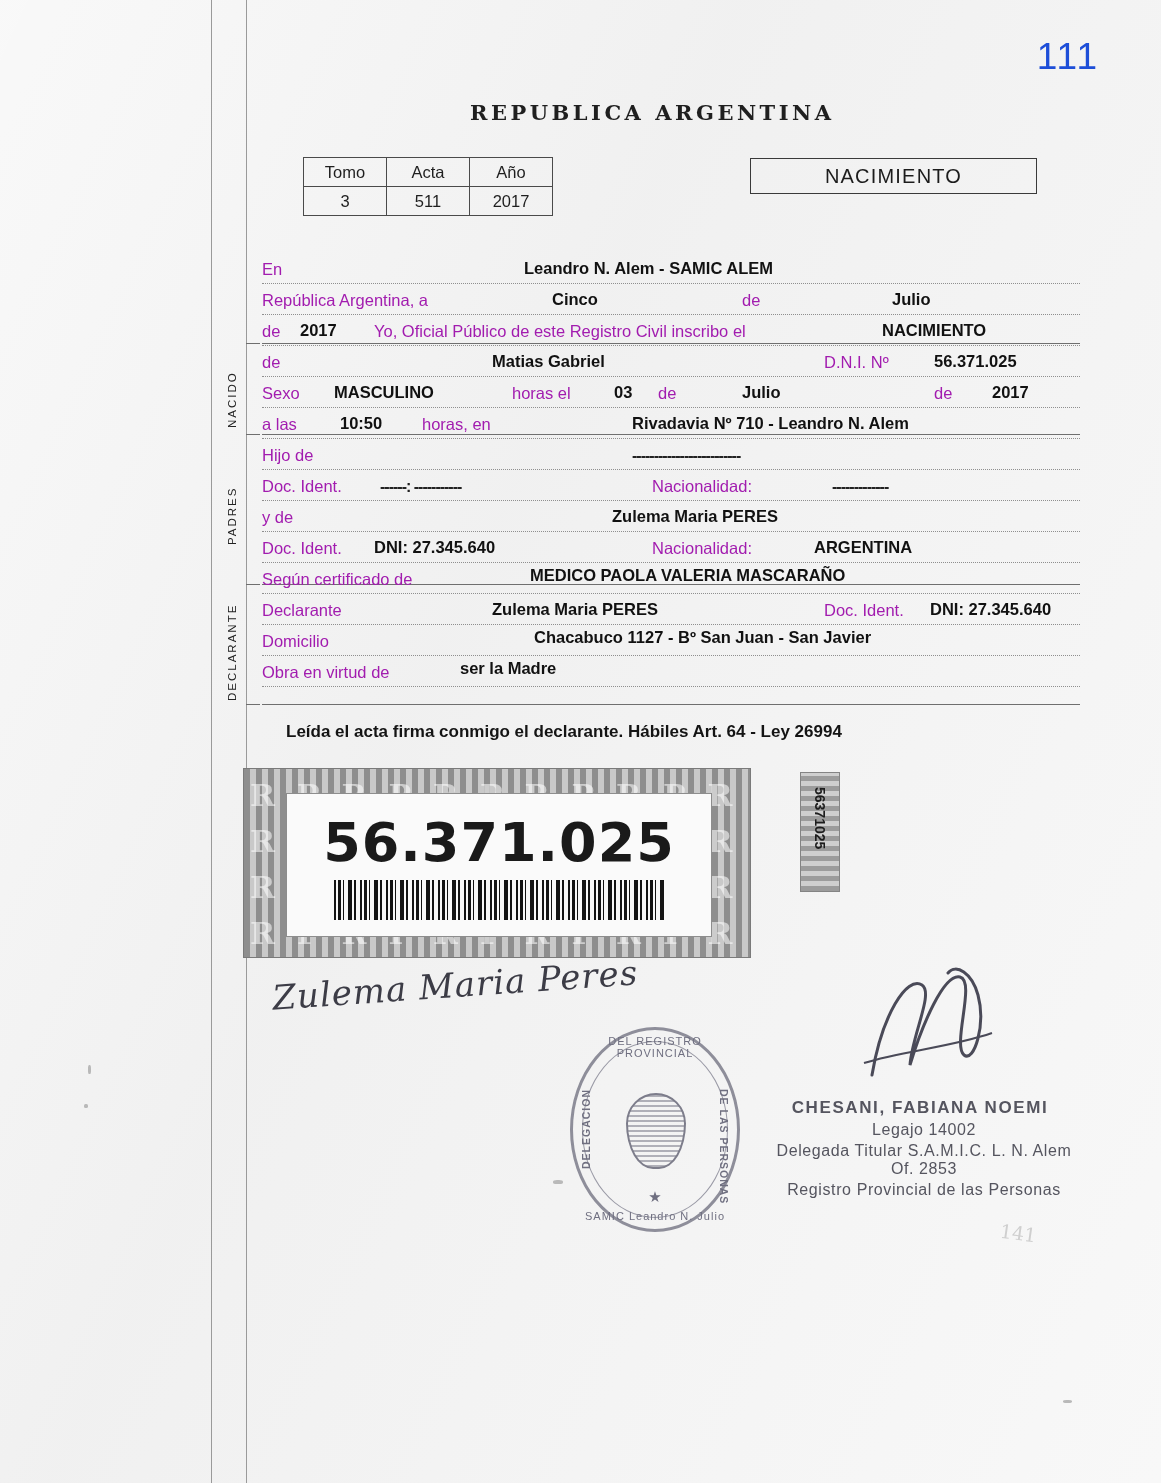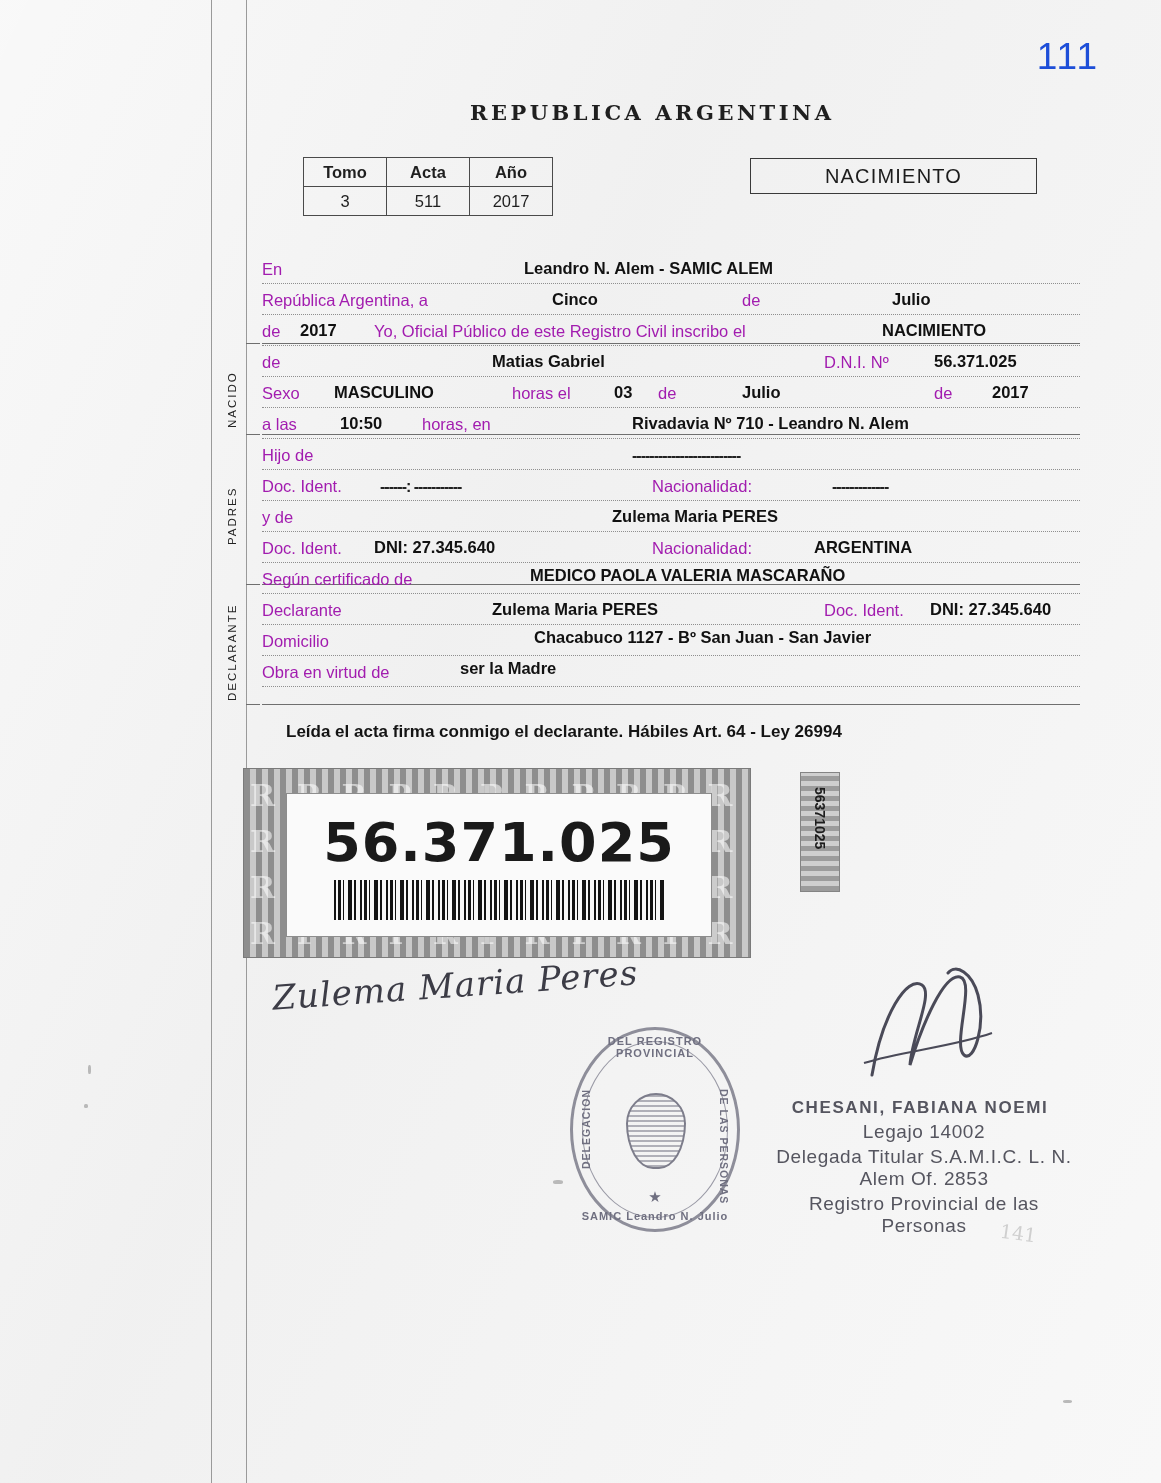--- a/index.html
+++ b/index.html
@@ -126,21 +126,21 @@
   }
   #tap-table td, #tap-table th {
     border: 1px solid #4a4a4a;
     width: 80px;
     height: 26px;
     text-align: center;
     font-size: 16.5px;
     color: #1f1f1f;
     font-weight: normal;
   }
-  #tap-table th { font-weight: bold; }
+  #tap-table th { font-weight: normal; }
 
   
   #nacimiento-box {
     position: absolute;
     left: 750px;
     top: 158px;
     width: 285px;
     height: 34px;
     border: 1.5px solid #3a3a3a;
     display: flex;
@@ -338,21 +338,21 @@
     width: 56px; height: 72px;
     border: 2px solid #7d7d8b;
     border-radius: 50% 50% 45% 45% / 40% 40% 60% 60%;
     background: repeating-linear-gradient(to bottom, rgba(120,120,135,0.55) 0 2px, transparent 2px 5px);
   }
   #round-stamp .arc-top, #round-stamp .arc-bottom {
     position: absolute;
     left: 0; right: 0;
     text-align: center;
     font-size: 11px;
-    font-weight: bold;
+    font-weight: normal;
     color: #6f6f80;
     letter-spacing: 1px;
   }
   #round-stamp .arc-top { top: 8px; }
   #round-stamp .arc-bottom { bottom: 10px; }
   #round-stamp .arc-left, #round-stamp .arc-right {
     position: absolute;
     top: 62px;
     font-size: 10.5px;
     font-weight: bold;
@@ -385,21 +385,21 @@
     width: 320px;
     text-align: center;
     color: #55555f;
   }
   #stamp-text .l1 {
     font-size: 17px;
     letter-spacing: 1.6px;
     font-weight: bold;
   }
   #stamp-text .l2, #stamp-text .l3, #stamp-text .l4 {
-    font-size: 19px;
+    font-size: 16px;
     letter-spacing: 0.6px;
     margin-top: 3px;
     margin-left: 8px;
   }
 
   .speck {
     position: absolute;
     background: #b9b9b9;
     border-radius: 40%;
   }

